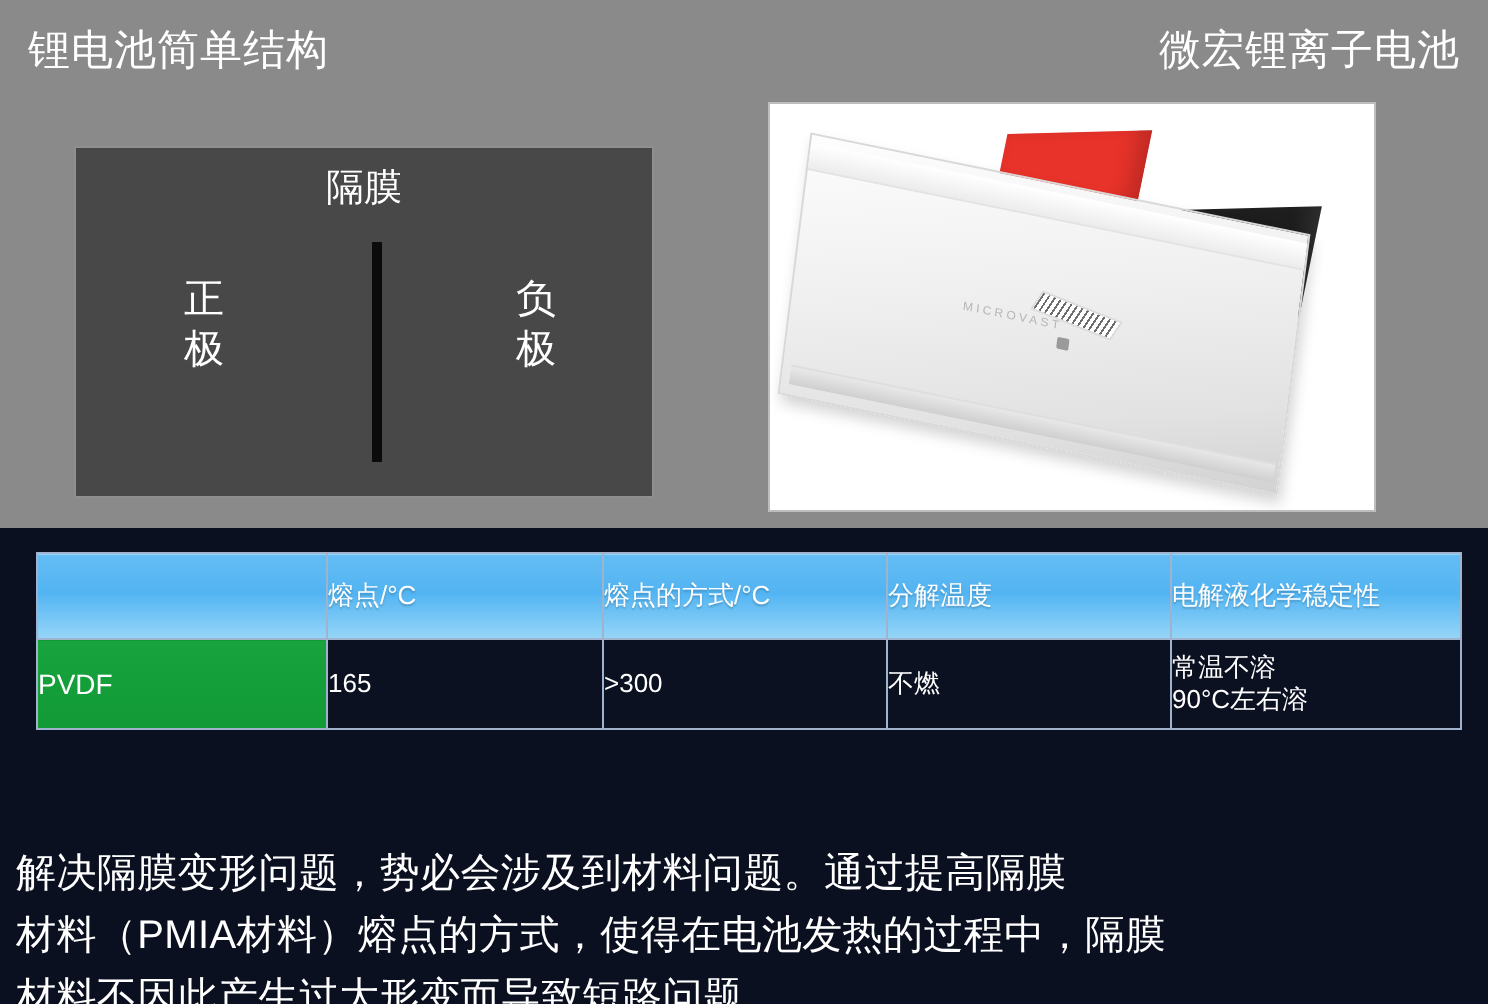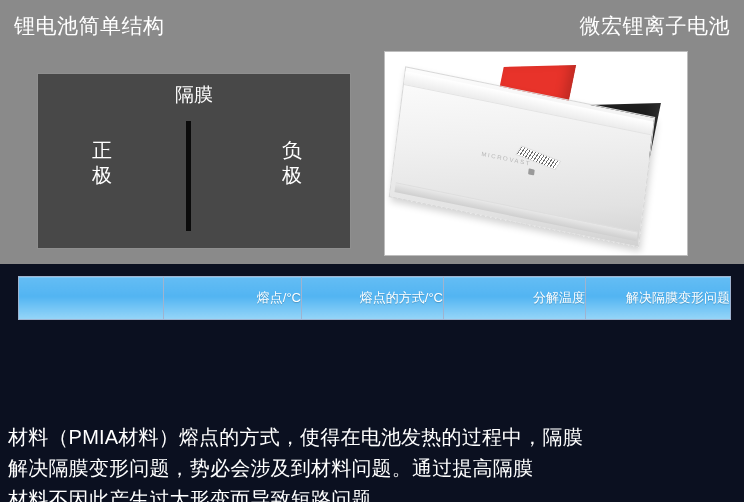--- a/index.html
+++ b/index.html
@@ -36,21 +36,21 @@
     white-space: nowrap;
   }
   #headline-left  { left: 14px; }
   #headline-right { right: 14px; }
 
   
   #schematic {
     position: absolute;
     left: 38px;
     top: 74px;
-    width: 312px;
+    width: 288px;
     height: 174px;
     background: #484848;
     box-shadow: 0 0 0 1px #8f8f8f;
   }
   #schematic-title {
     position: absolute;
     left: 0; right: 0;
     top: 9px;
     text-align: center;
     color: #ffffff;
@@ -186,21 +186,21 @@
     position: absolute;
     left: 18px;
     top: 12px;
     width: 712px;
     border-collapse: collapse;
     table-layout: fixed;
   }
   #spec-table td, #spec-table th {
     border: 1px solid #9fb3cf;
     padding: 0;
-    text-align: right;
+    text-align: left;
     vertical-align: middle;
     color: #ffffff;
     font-size: 13px;
     line-height: 16px;
     font-weight: normal;
   }
   #spec-table thead th {
     height: 42px;
     background: linear-gradient(180deg,#64bdf4 0%,#52b4f2 45%,#96d6f8 100%);
     text-shadow: 0 1px 1px rgba(0,0,0,.2);
@@ -273,27 +273,35 @@
         <col style="width:142px">
         <col style="width:142px">
         <col style="width:145px">
       </colgroup>
       <thead>
         <tr>
           <th></th>
           <th>熔点/°C</th>
           <th>熔点的方式/°C</th>
           <th>分解温度</th>
-          <th>解决隔膜变形问题</th>
+          <th>电解液化学稳定性</th>
         </tr>
       </thead>
       <tbody>
+        <tr>
+          <td class="rowhead">PVDF</td>
+          <td>165</td>
+          <td>&gt;300</td>
+          <td>不燃</td>
+          <td class="cell-multiline">常温不溶
+90°C左右溶</td>
+        </tr>
       </tbody>
     </table>
 
     <div id="caption">
+      <p>解决隔膜变形问题，势必会涉及到材料问题。通过提高隔膜</p>
       <p>材料（PMIA材料）熔点的方式，使得在电池发热的过程中，隔膜</p>
-      <p>解决隔膜变形问题，势必会涉及到材料问题。通过提高隔膜</p>
       <p>材料不因此产生过大形变而导致短路问题</p>
     </div>
 
   </div>
 </div>
 
 </body></html>

